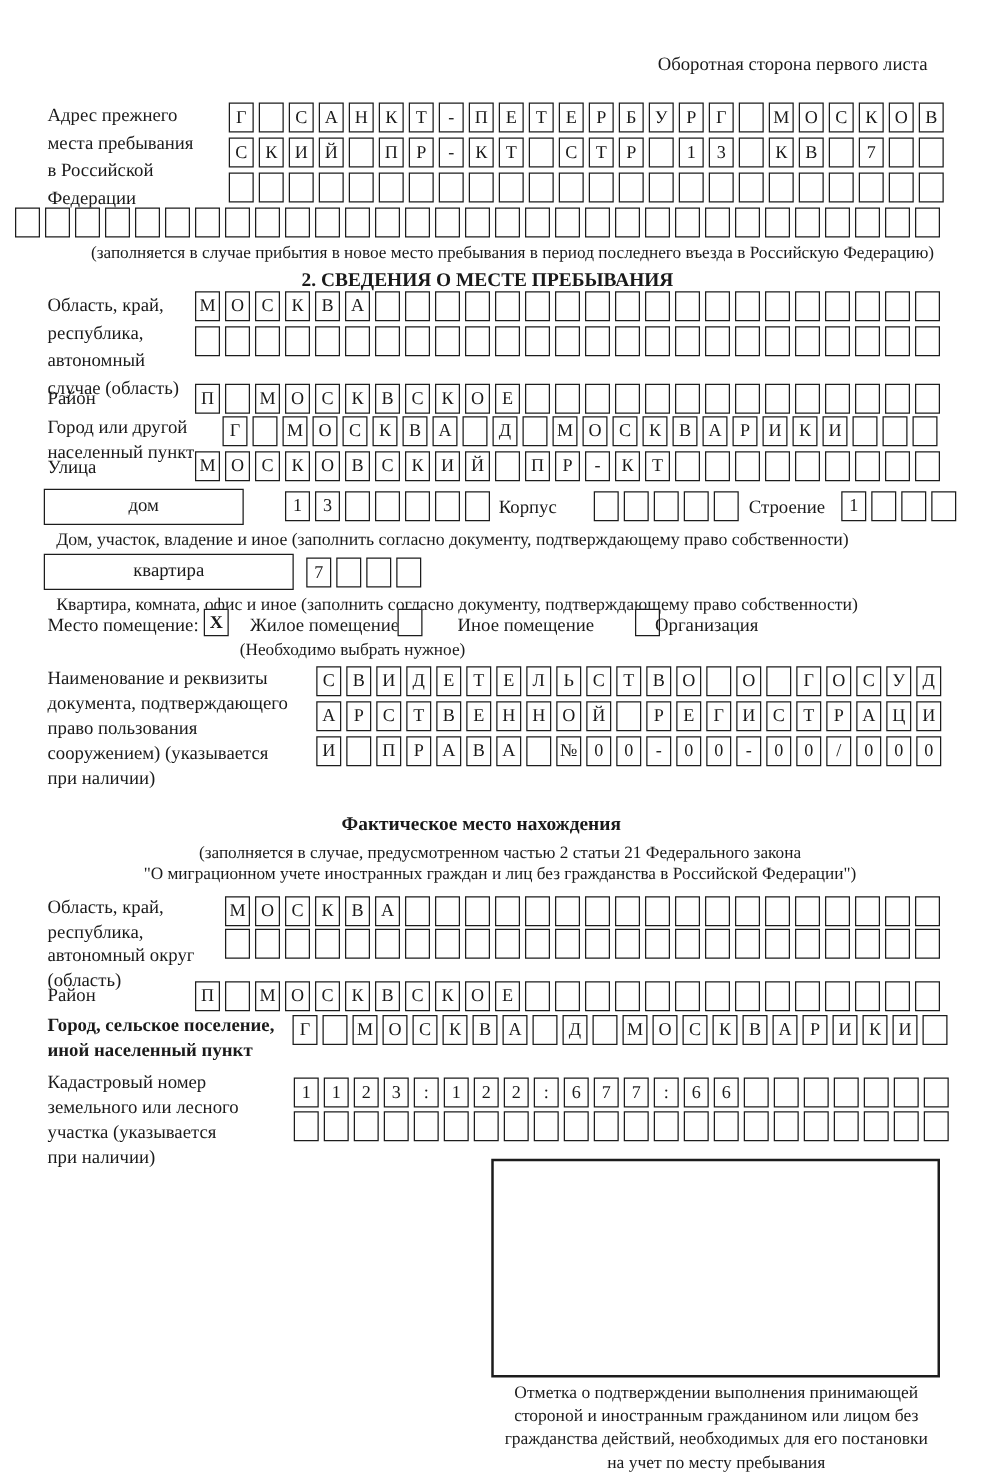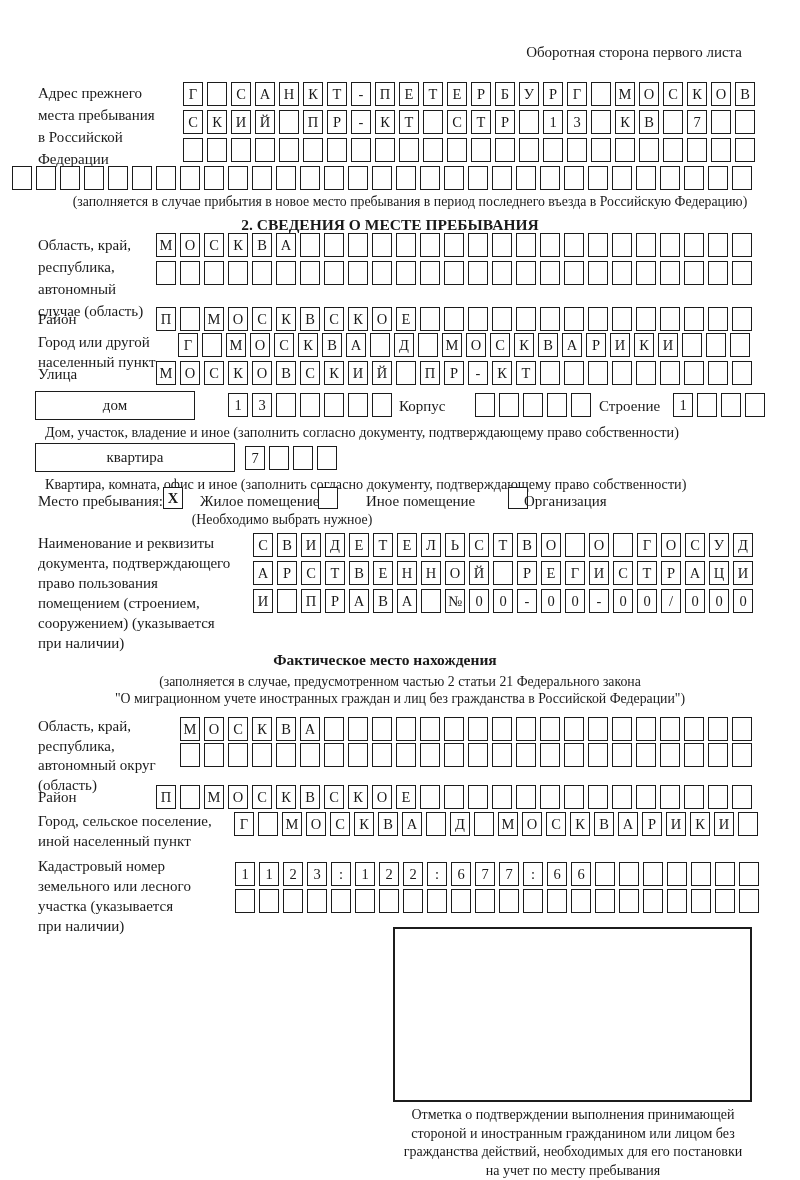--- a/index.html
+++ b/index.html
@@ -327,34 +327,33 @@
 
   <div class="abs bigbox" style="left:35px;top:423px;width:200px;height:29px;">квартира</div>
   <div class="abs cells" style="left:245px;top:426px;">
       <span class="cell">7</span>
       <span class="cell"></span>
       <span class="cell"></span>
       <span class="cell"></span>
     </div>
   <div class="abs note" style="left:35px;top:456px;font-size:14.2px;">Квартира, комната, офис и иное (заполнить согласно документу, подтверждающему право собственности)</div>
 
-  <div class="abs lbl" style="left:38px;top:470px;">Место пребывания:</div>
+  <div class="abs lbl" style="left:38px;top:470px;">Место помещение:</div>
   <span class="abs cell checkbox" style="left:163px;top:467px;">X</span>
   <div class="abs lbl" style="left:200px;top:470px;">Жилое помещение</div>
   <span class="abs cell checkbox" style="left:318px;top:467px;"></span>
   <div class="abs lbl" style="left:366px;top:470px;">Иное помещение</div>
   <span class="abs cell checkbox" style="left:508px;top:467px;"></span>
   <div class="abs lbl" style="left:524px;top:470px;">Организация</div>
   <div class="abs note center" style="left:72px;top:492px;width:400px;">(Необходимо выбрать нужное)</div>
 
   <div class="abs lbl mid" style="left:38px;top:513px;">
     <div>Наименование и реквизиты</div>
     <div>документа, подтверждающего</div>
     <div>право пользования</div>
-    <div>помещением (строением,</div>
     <div>сооружением) (указывается</div>
     <div>при наличии)</div>
   </div>
   <div class="abs cells" style="left:253px;top:513px;">
       <span class="cell">С</span>
       <span class="cell">В</span>
       <span class="cell">И</span>
       <span class="cell">Д</span>
       <span class="cell">Е</span>
       <span class="cell">Т</span>
@@ -506,21 +505,21 @@
       <span class="cell"></span>
       <span class="cell"></span>
       <span class="cell"></span>
       <span class="cell"></span>
       <span class="cell"></span>
       <span class="cell"></span>
       <span class="cell"></span>
       <span class="cell"></span>
     </div>
 
-  <div class="abs lbl mid" style="left:38px;top:791px;">
+  <div class="abs lbl mid" style="left:38px;top:791px;font-weight:bold;">
     <div>Город, сельское поселение,</div>
     <div>иной населенный пункт</div>
   </div>
   <div class="abs cells" style="left:234px;top:792px;">
       <span class="cell">Г</span>
       <span class="cell"></span>
       <span class="cell">М</span>
       <span class="cell">О</span>
       <span class="cell">С</span>
       <span class="cell">К</span>

